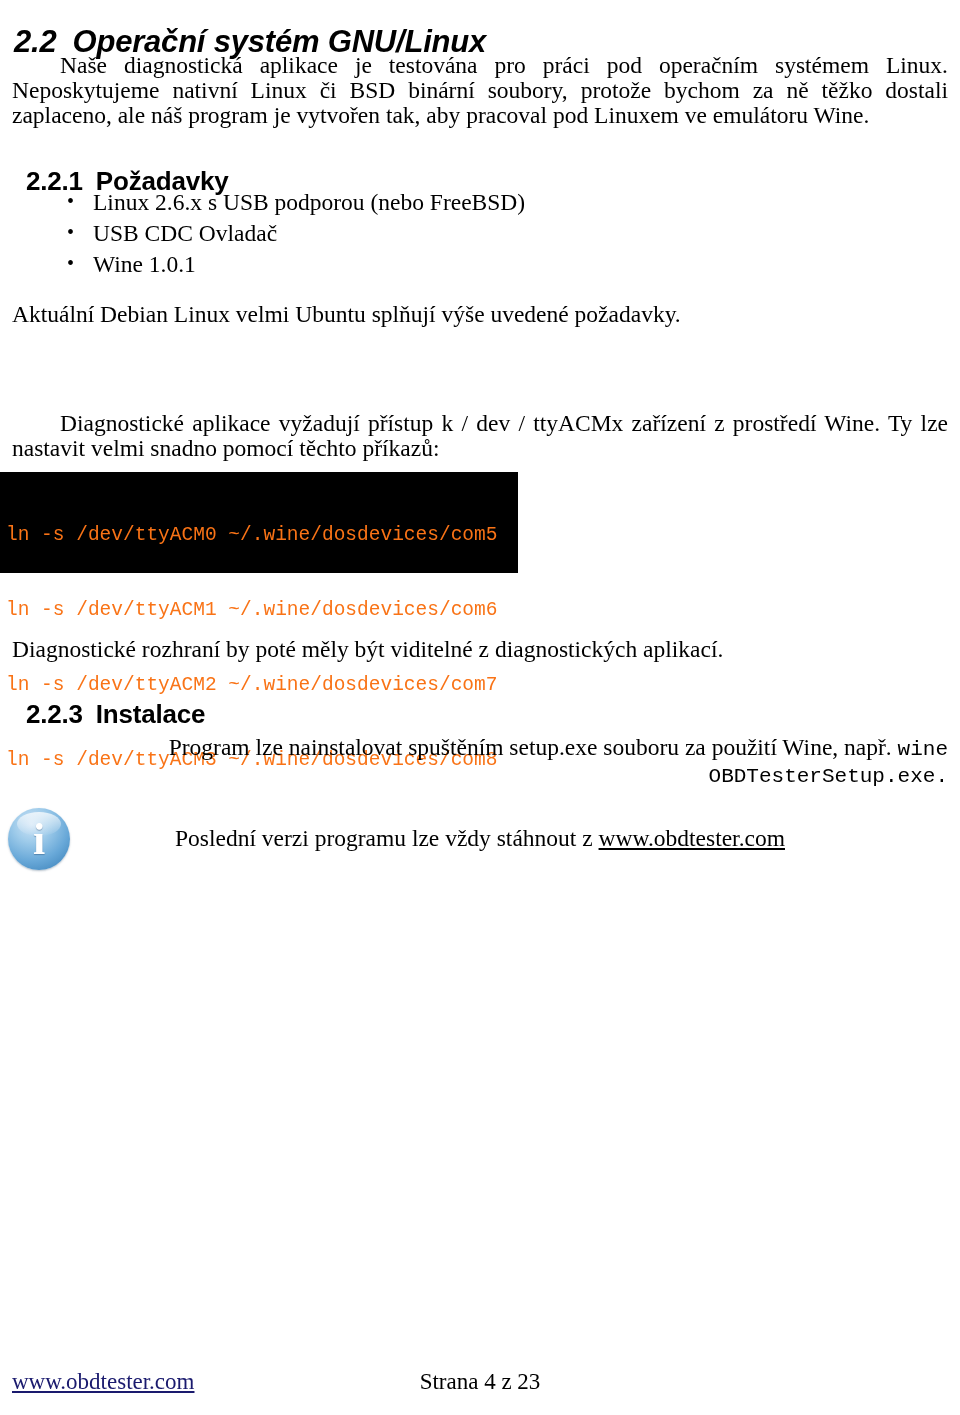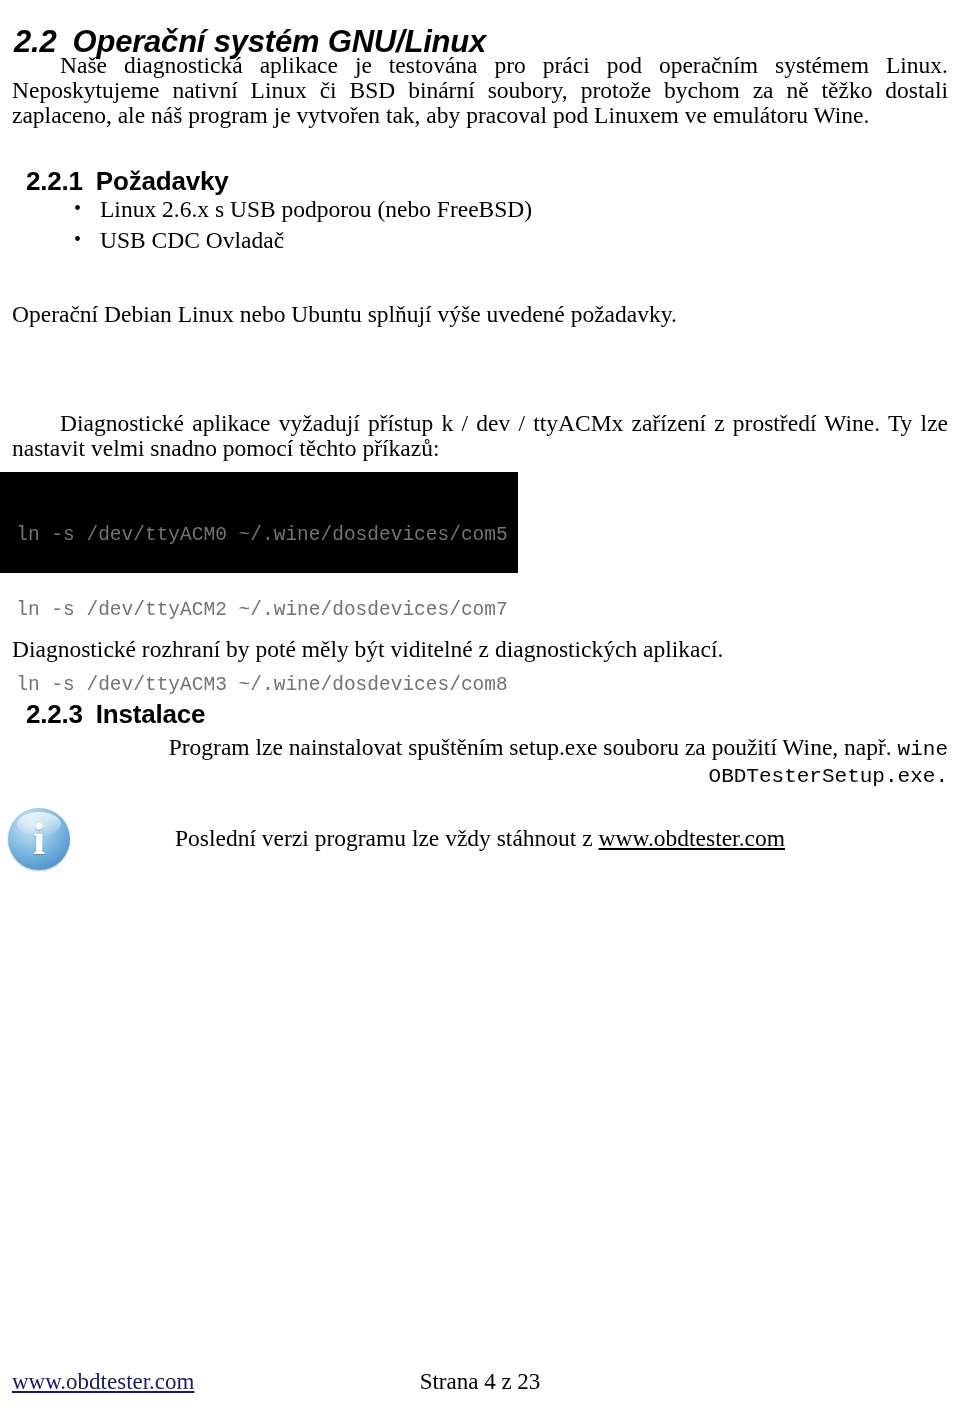--- a/index.html
+++ b/index.html
@@ -64,21 +64,21 @@
   .para.indent { text-indent: 48px; }
 
   .mono {
     font-family: "Liberation Mono", "DejaVu Sans Mono", monospace;
     font-size: 21px;
   }
 
   
   .bullets {
     position: absolute;
-    margin: 8px;
+    margin: 1px;
     padding: 0;
     list-style: none;
     font-family: "Liberation Serif", "DejaVu Serif", serif;
     font-size: 23.5px;
     line-height: 31px;
   }
   .bullets li {
     position: relative;
     padding-left: 32px;
     white-space: nowrap;
@@ -88,28 +88,27 @@
     position: absolute;
     left: 6px;
     top: -1px;
     font-size: 20px;
   }
 
   
   .codeblock {
     position: absolute;
     background: #000000;
-    color: #737373;
+    color: #f97316;
     font-family: "Liberation Mono", "DejaVu Sans Mono", monospace;
     font-size: 19.5px;
     line-height: 25px;
     padding: 1px 0 1px 6px;
     white-space: pre;
     box-sizing: border-box;
-    text-align: center;
   }
   .codeblock .cline { display: block; white-space: pre; }
 
   
   .info-icon {
     position: absolute;
     width: 62px;
     height: 62px;
     border-radius: 50%;
     background:
@@ -189,29 +188,31 @@
 
   <p class="para indent" style="left:12px; top:36px; width:936px;">Naše diagnostická aplikace je testována pro práci pod operačním systémem Linux. Neposkytujeme nativní Linux či BSD binární soubory, protože bychom za ně těžko dostali zaplaceno, ale náš program je vytvořen tak, aby pracoval pod Linuxem ve emulátoru Wine.</p>
 
   <h3 class="h3" style="left:16px; top:140px;">
     <span class="num">2.2.1</span><span>Požadavky</span>
   </h3>
 
   <ul class="bullets" style="left:60px; top:186px; width:600px;">
     <li><span>Linux 2.6.x s USB podporou (nebo FreeBSD)</span></li>
     <li><span>USB CDC Ovladač</span></li>
+    <li><span>Wine 1.0.1</span></li>
   </ul>
 
-  <p class="para" style="left:12px; top:285px; width:700px; text-align:left;">Operační Debian Linux nebo Ubuntu splňují výše uvedené požadavky.</p>
+  <p class="para" style="left:12px; top:285px; width:700px; text-align:left;">Aktuální Debian Linux velmi Ubuntu splňují výše uvedené požadavky.</p>
 
 
   <p class="para indent" style="left:12px; top:394px; width:936px;">Diagnostické aplikace vyžadují přístup k / dev / ttyACMx zařízení z prostředí Wine. Ty lze nastavit velmi snadno pomocí těchto příkazů:</p>
 
   <div class="codeblock" style="left:0px; top:472px; width:518px; height:101px;">
     <span class="cline">ln -s /dev/ttyACM0 ~/.wine/dosdevices/com5</span>
+    <span class="cline">ln -s /dev/ttyACM1 ~/.wine/dosdevices/com6</span>
     <span class="cline">ln -s /dev/ttyACM2 ~/.wine/dosdevices/com7</span>
     <span class="cline">ln -s /dev/ttyACM3 ~/.wine/dosdevices/com8</span>
   </div>
 
   <p class="para" style="left:12px; top:620px; width:820px; text-align:left;">Diagnostické rozhraní by poté měly být viditelné z diagnostických aplikací.</p>
 
   <h3 class="h3" style="left:16px; top:673px;">
     <span class="num">2.2.3</span><span>Instalace</span>
   </h3>
 

